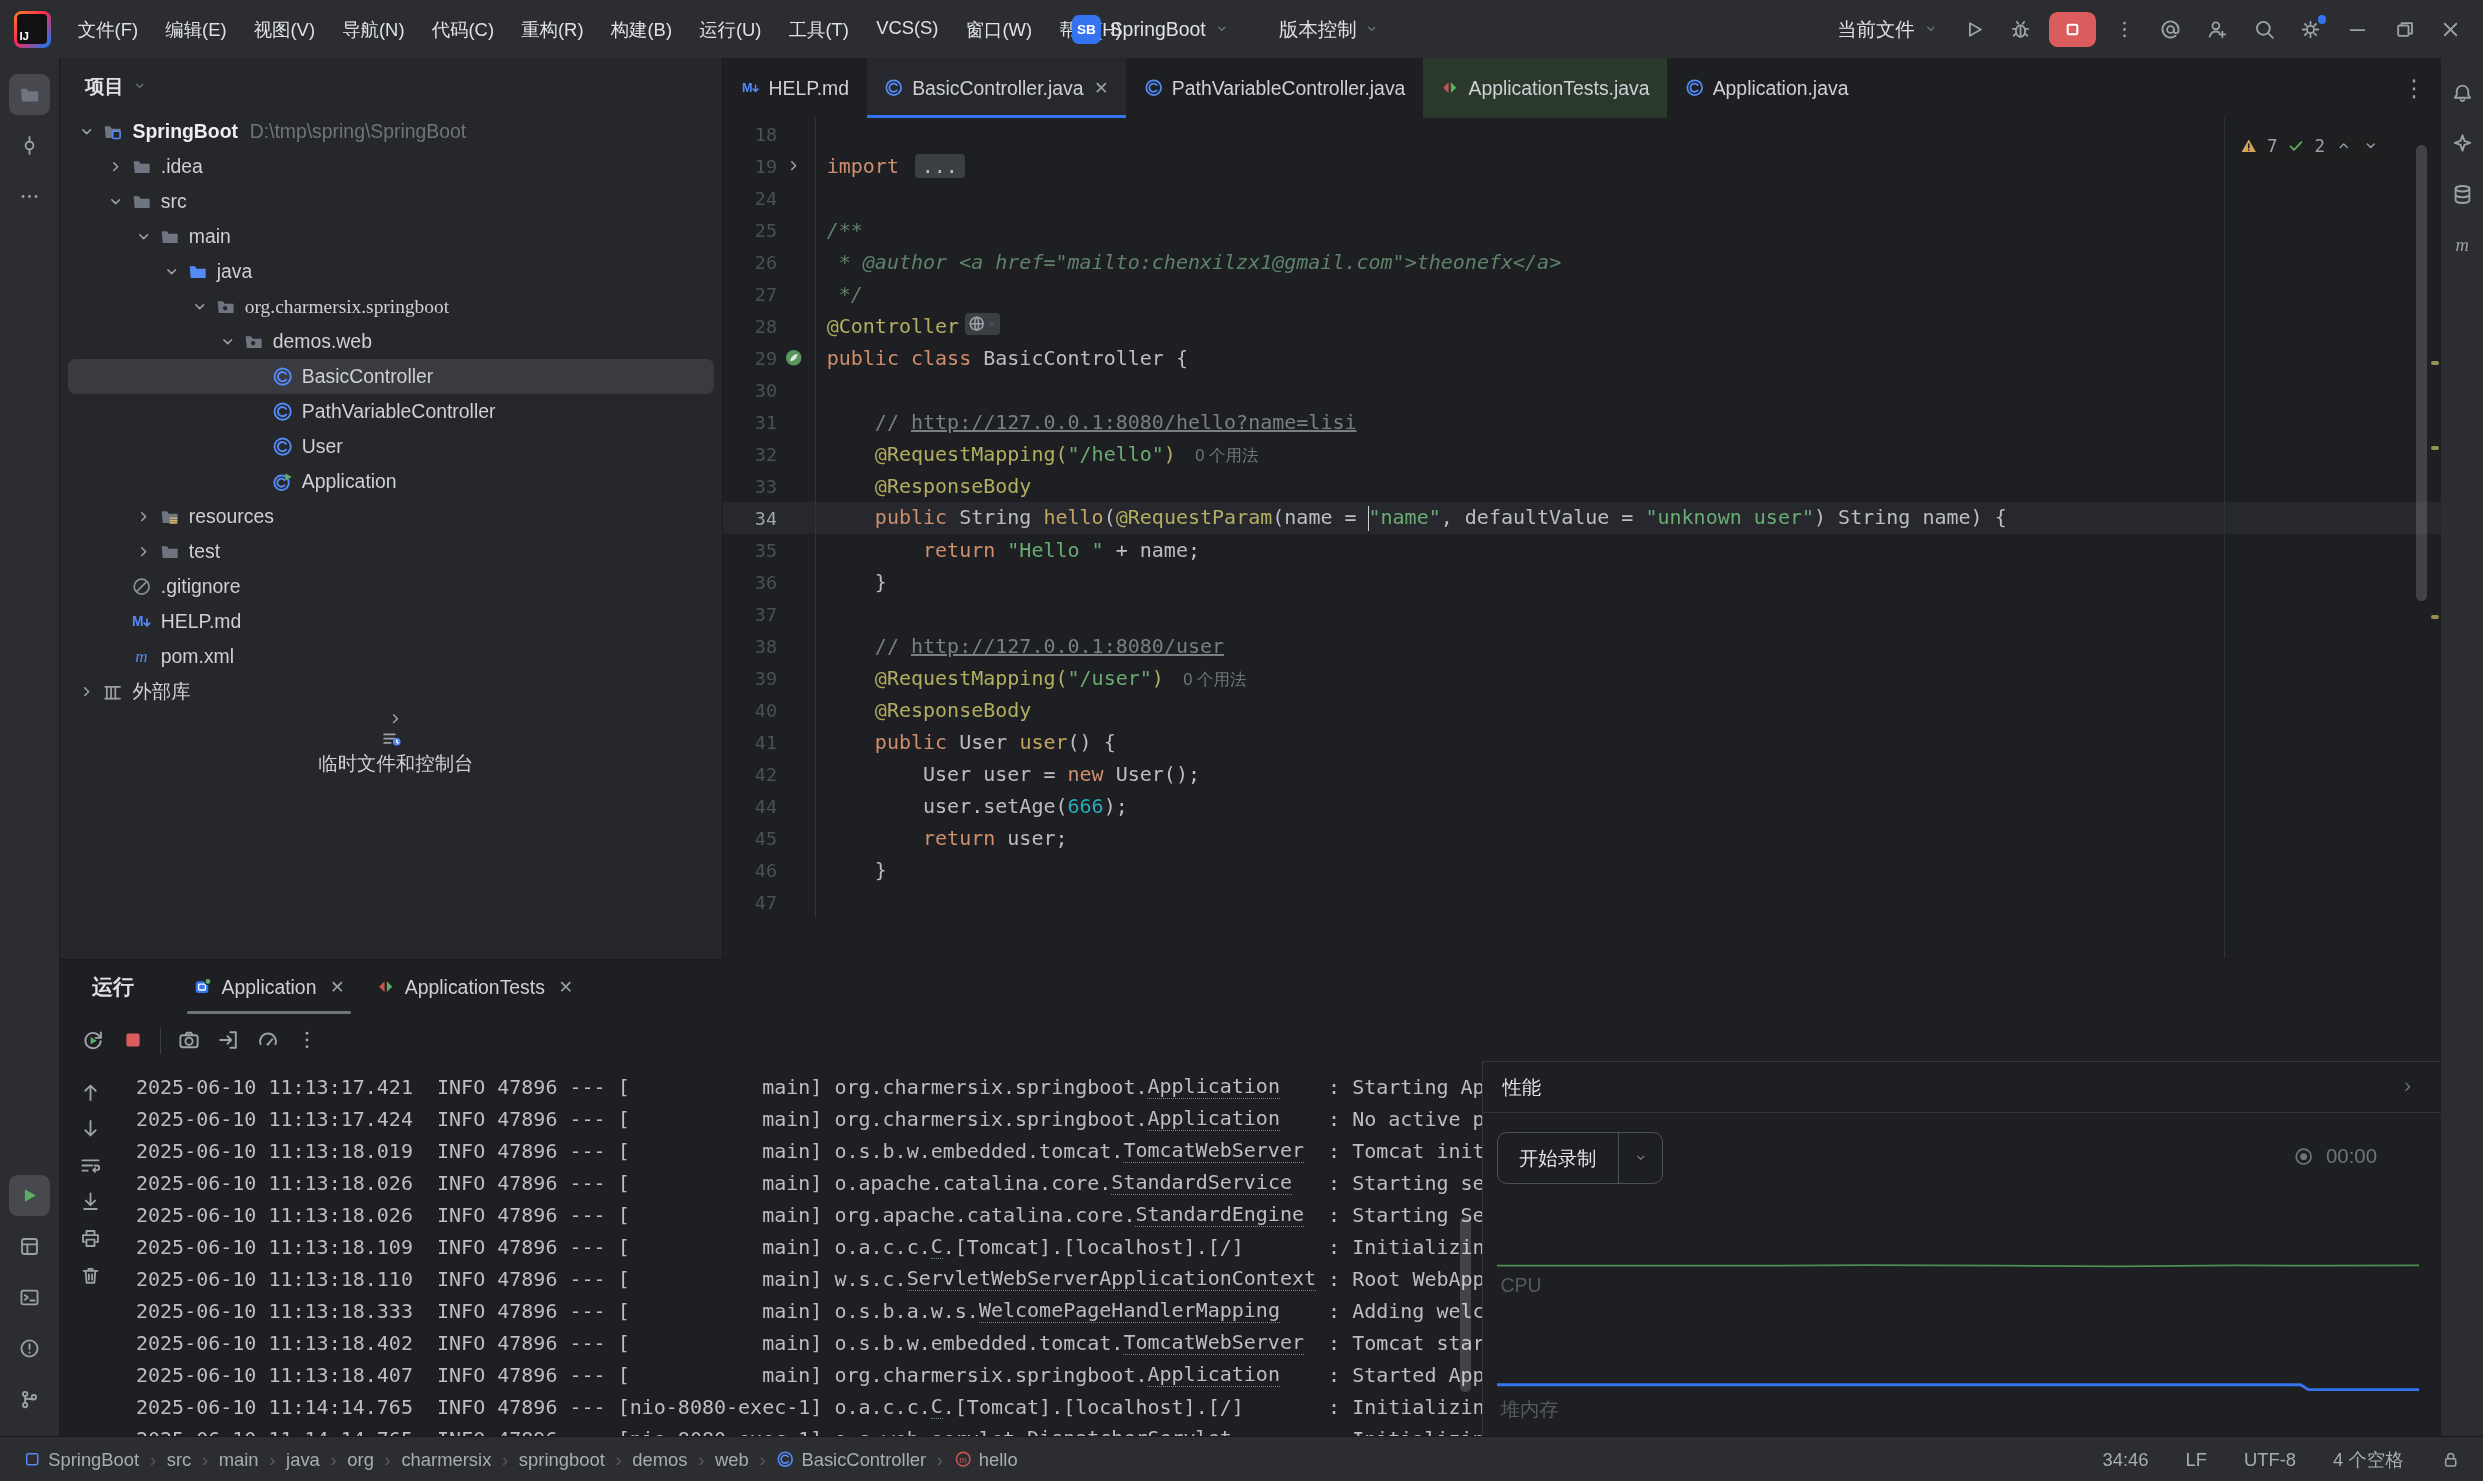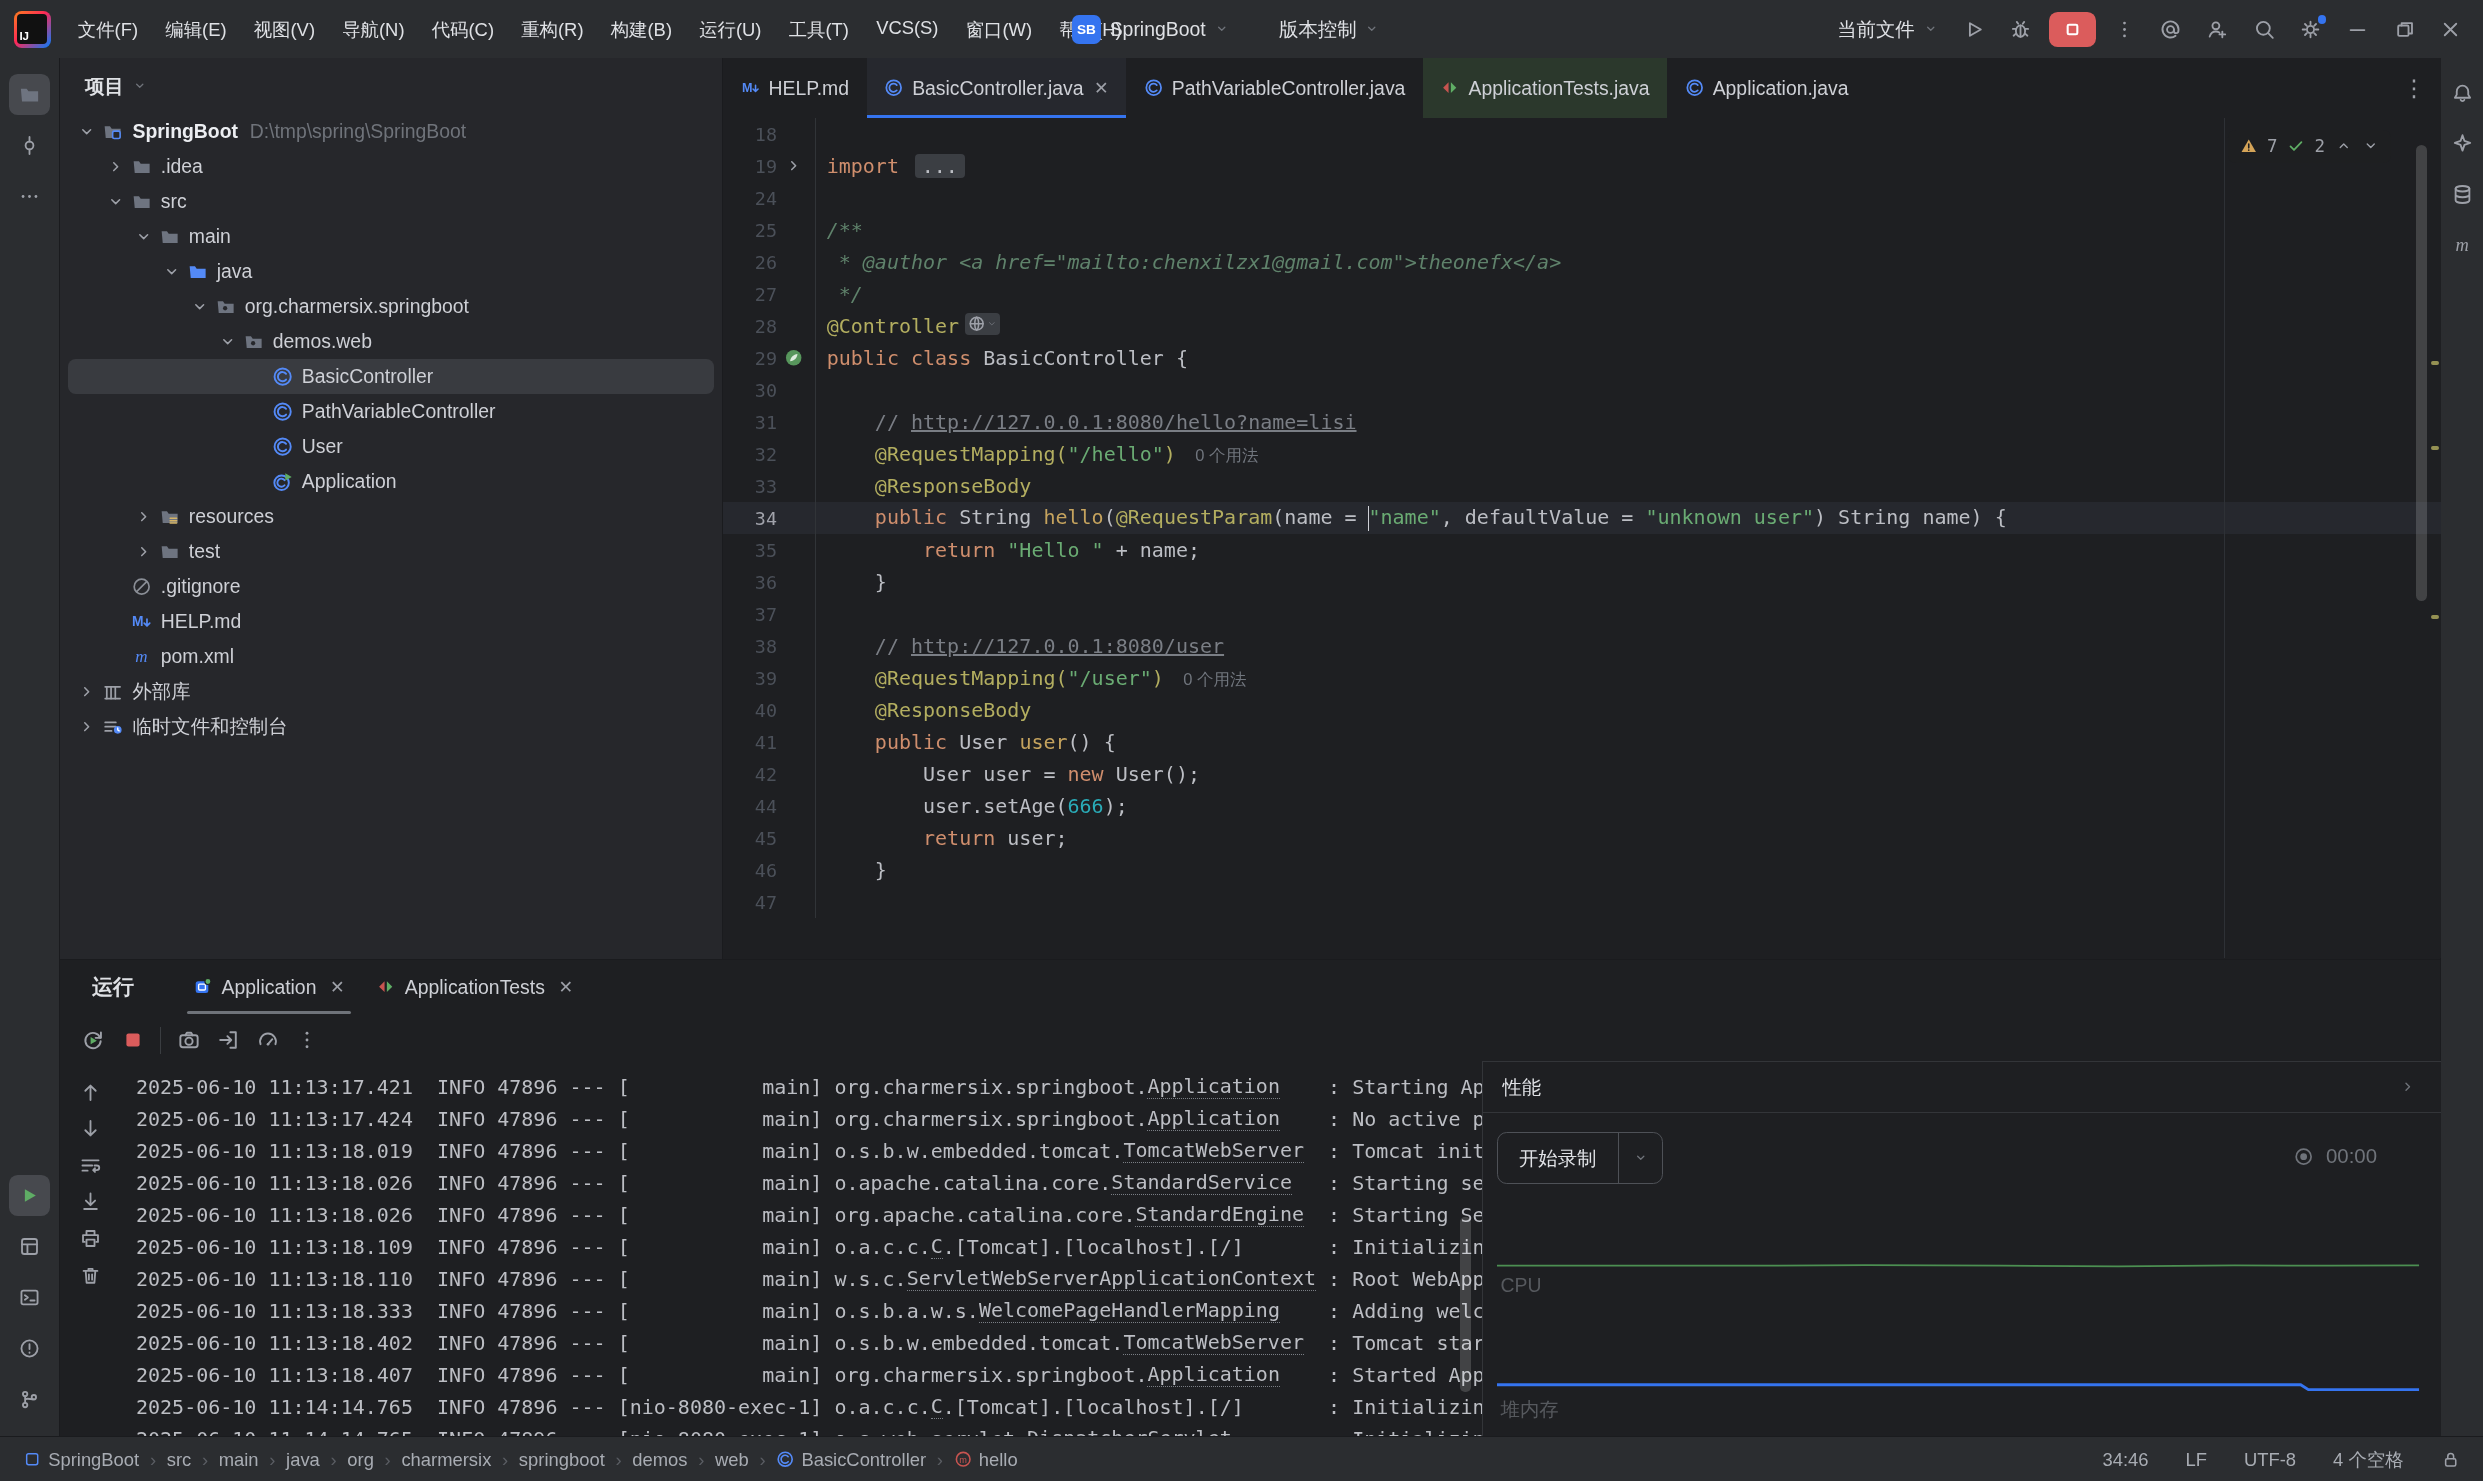--- a/index.html
+++ b/index.html
@@ -427,21 +427,21 @@
               <path d="M6 8l4 4 4-4"></path>
             </svg>
           </span>
           <span class="ic">
             <svg viewBox="0 0 20 20" fill="none" stroke="currentColor" stroke-width="1.6" stroke-linecap="round" stroke-linejoin="round">
               <path d="M2.5 5h5l1.6 2.2h8.4V16h-14z" fill="#548af7" stroke="none"></path>
             </svg>
           </span>
           <span>java</span>
         </div>
-        <div class="trow" style="padding-left: 122px;">
+        <div class="trow" style="padding-left: 122px; font-family: Liberation Serif, serif;">
           <span class="tchev">
             <svg viewBox="0 0 20 20" fill="none" stroke="currentColor" stroke-width="1.6" stroke-linecap="round" stroke-linejoin="round">
               <path d="M6 8l4 4 4-4"></path>
             </svg>
           </span>
           <span class="ic">
             <svg viewBox="0 0 20 20" fill="none" stroke="currentColor" stroke-width="1.6" stroke-linecap="round" stroke-linejoin="round">
               <path d="M2.5 5h5l1.6 2.2h8.4V16h-14z" fill="#6e7480" stroke="none"></path>
               <circle cx="9.5" cy="11.5" r="2" fill="#26272b" stroke="none"></circle>
             </svg>
@@ -566,21 +566,21 @@
             </svg>
           </span>
           <span class="ic">
             <svg viewBox="0 0 20 20" fill="none" stroke="currentColor" stroke-width="1.6" stroke-linecap="round" stroke-linejoin="round">
               <path d="M4.5 16.5V6M8.5 16.5V6M12.5 16.5V6"></path>
               <path d="M3 5.5h14M3 16.5h14"></path>
             </svg>
           </span>
           <span>外部库</span>
         </div>
-        <div class="trow" style="padding-left: 9.7px;">
+        <div class="trow" style="padding-left: 9.7px; flex-direction: column;">
           <span class="tchev">
             <svg viewBox="0 0 20 20" fill="none" stroke="currentColor" stroke-width="1.6" stroke-linecap="round" stroke-linejoin="round">
               <path d="M8 6l4 4-4 4"></path>
             </svg>
           </span>
           <span class="ic">
             <svg viewBox="0 0 20 20" fill="none" stroke="currentColor" stroke-width="1.6" stroke-linecap="round" stroke-linejoin="round">
               <path d="M3 6h10M3 10h10M3 14h6"></path>
               <circle cx="14.8" cy="13" r="3.6" fill="#548af7" stroke="none"></circle>
               <path d="M14.8 11.2v1.9l1.3.9" stroke="#fff" stroke-width="1.3"></path>

